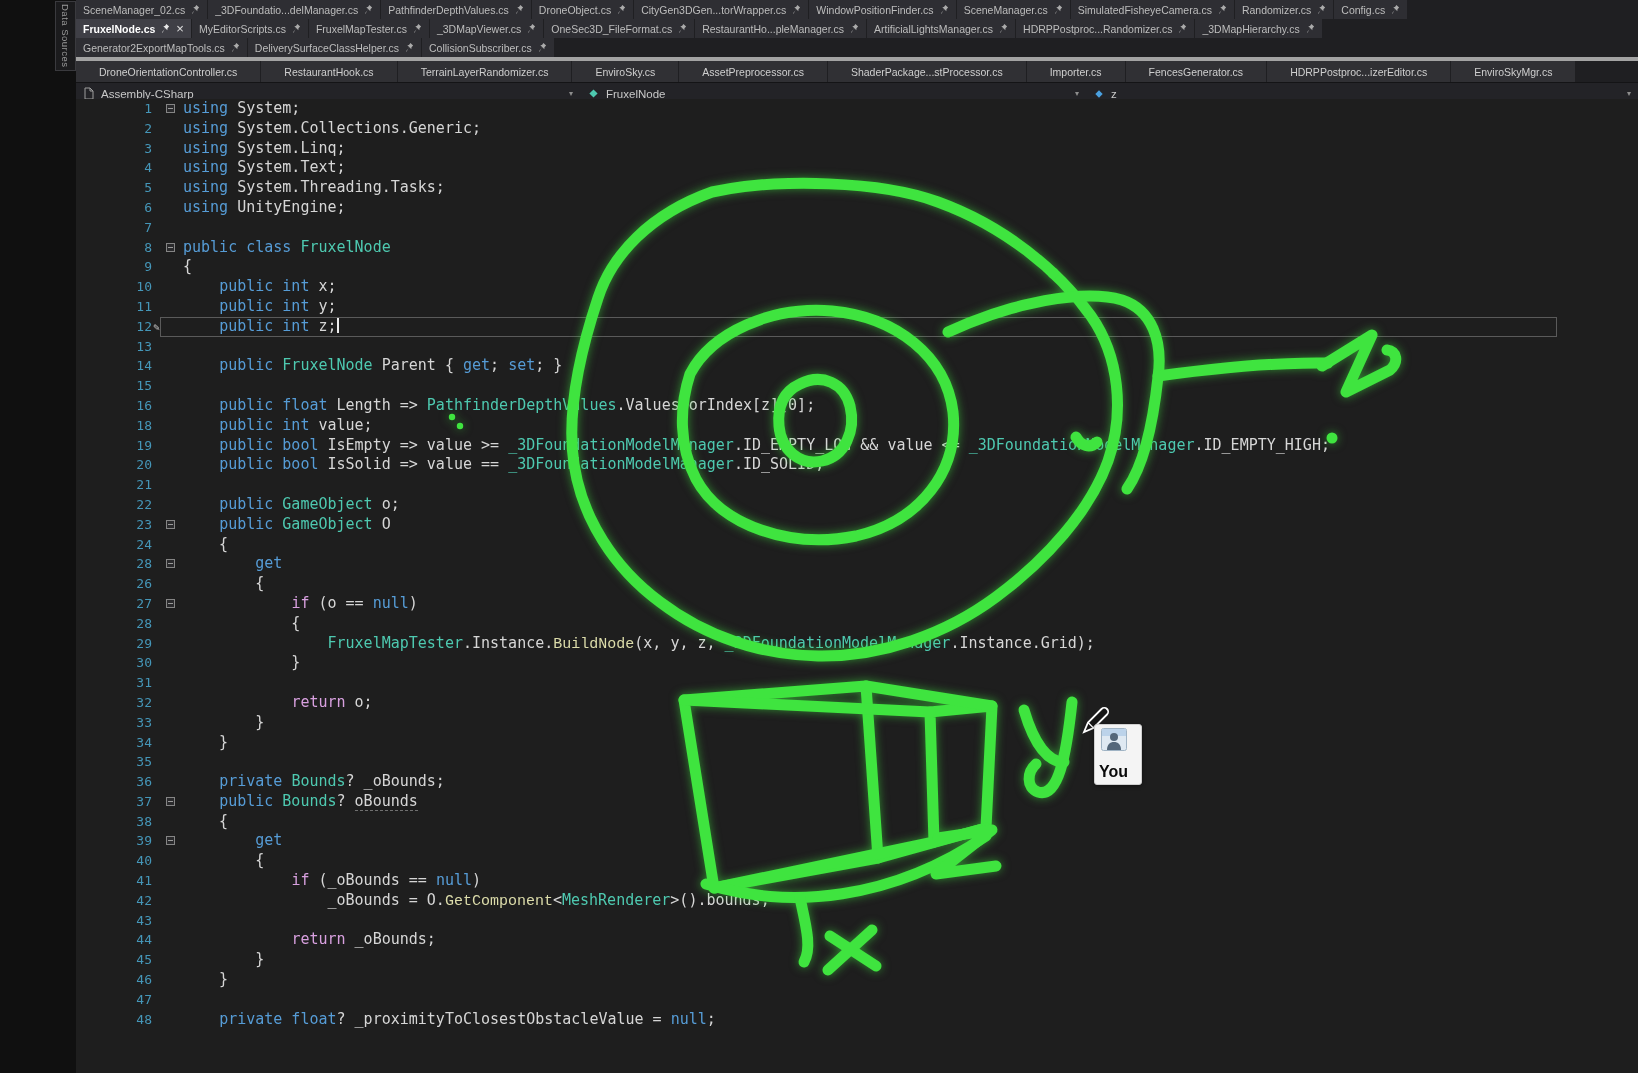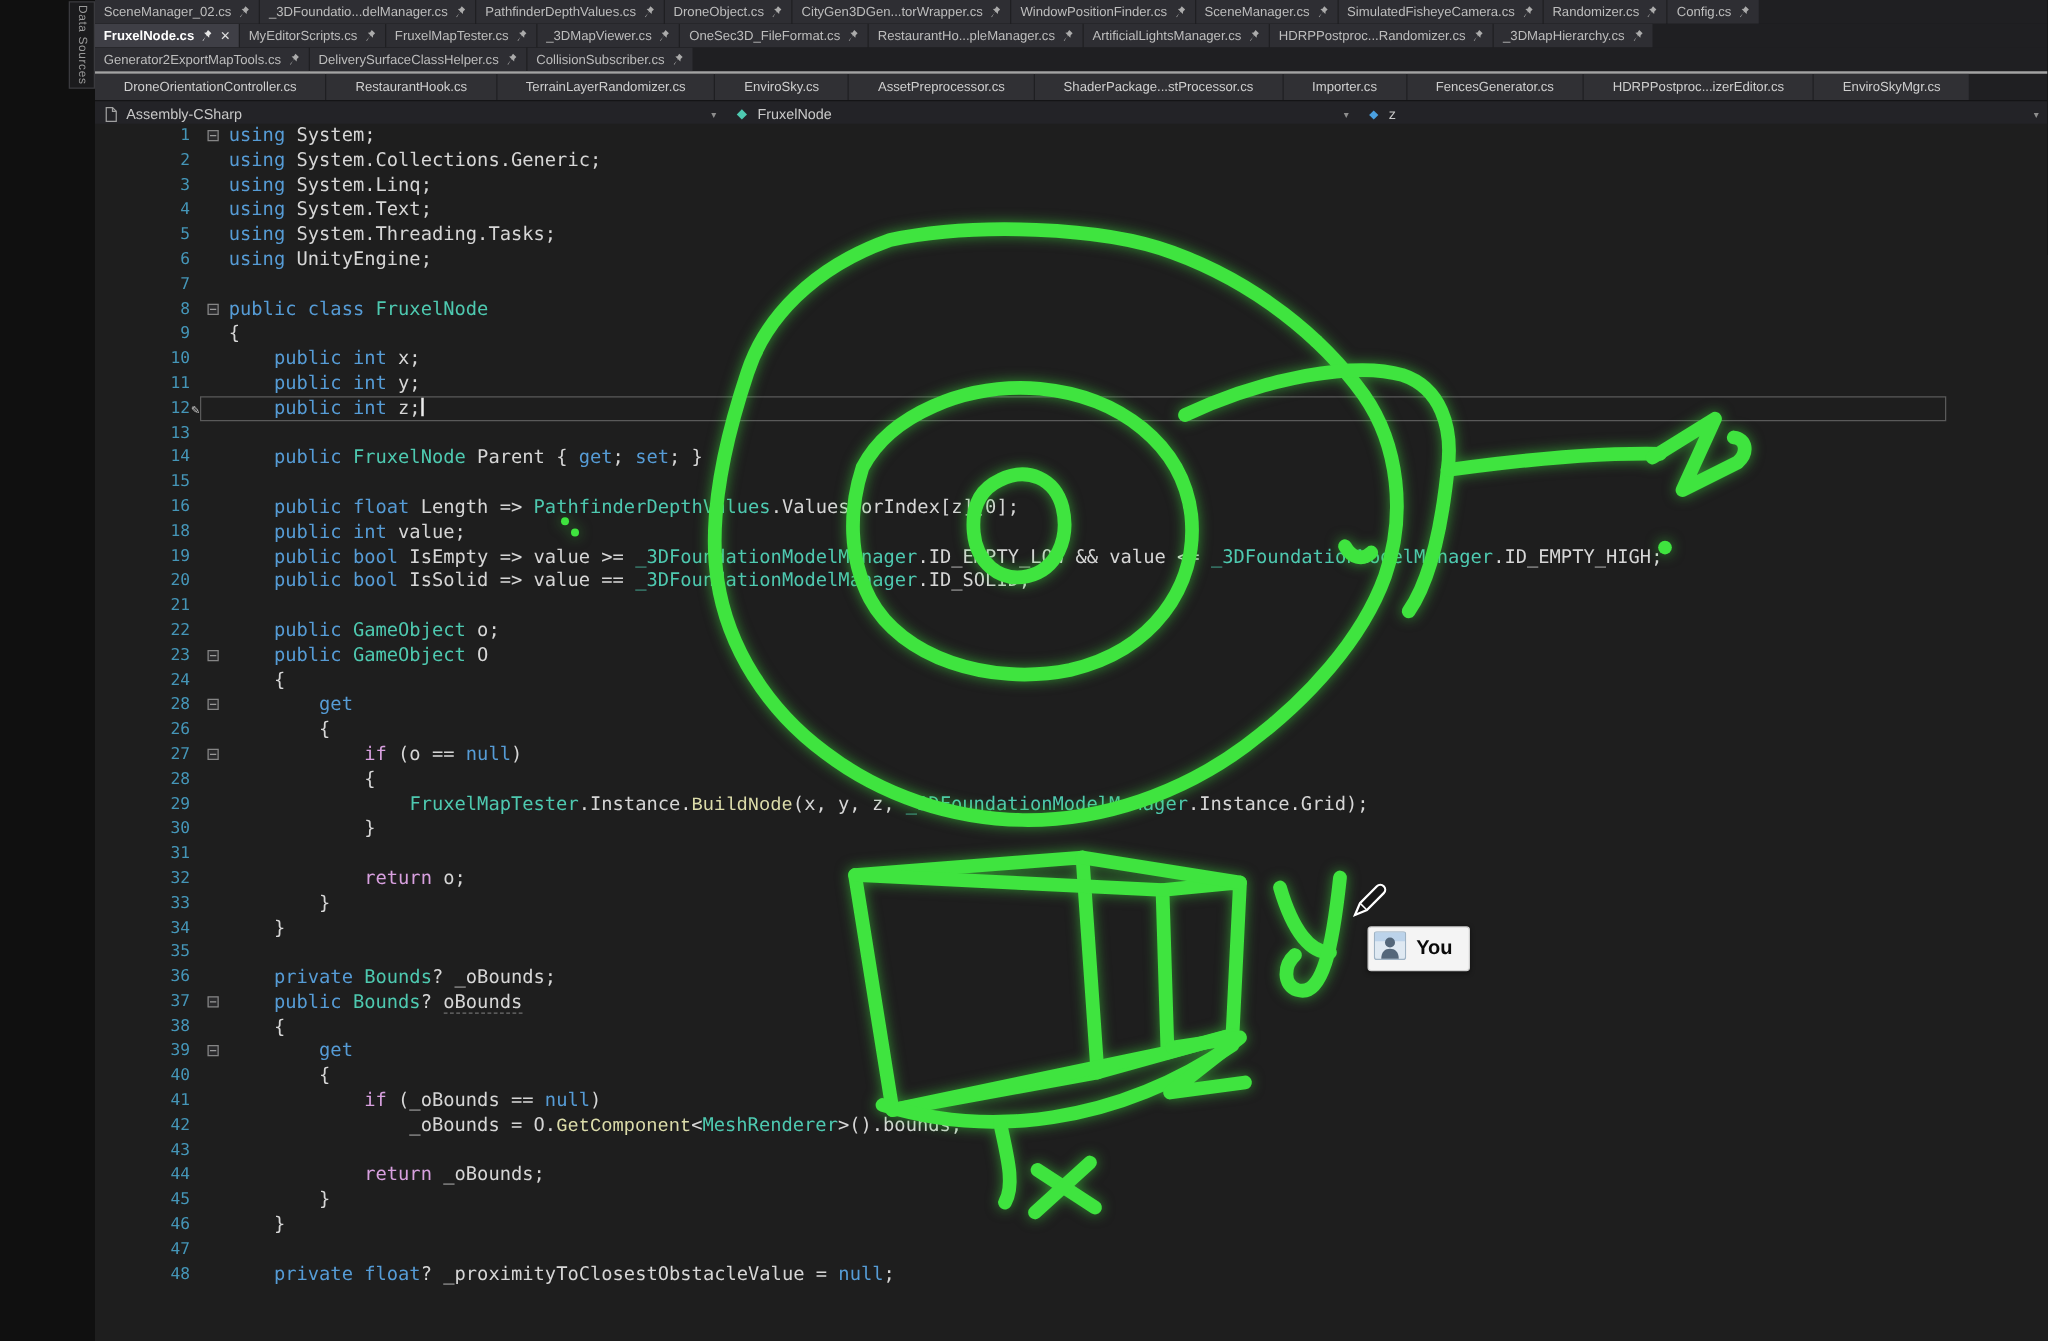--- a/index.html
+++ b/index.html
@@ -16,21 +16,21 @@
     position:absolute;left:55px;top:1px;width:19px;height:68px;
     border:1px solid #3a3a3e;background:#1b1b1d;
     display:flex;align-items:center;justify-content:center;
   }
   .vtab span{writing-mode:vertical-rl;font-size:9.5px;color:#9a9a9a;letter-spacing:.5px;white-space:nowrap;}
 
   
   .main{position:absolute;left:76px;top:0;right:0;bottom:0;background:var(--editor-bg);}
 
   .tabrow{height:19px;background:var(--tabrow-bg);display:flex;align-items:stretch;overflow:hidden;}
-  .row4{height:21px;border-top:2px solid #a3a3a3;}
+  .row4{height:21px;border-top:4px solid #a3a3a3;}
   .tab{
     display:inline-flex;align-items:center;padding:0 7px;margin-right:1px;
     background:var(--tab-bg);color:var(--tab-text);font-size:10.5px;white-space:nowrap;flex:none;
   }
   .row4 .tab{padding:0 23px;background:#303034;color:#cfcfcf;}
   .tab.active{background:var(--tab-active-bg);color:var(--tab-active-text);text-align:right;}
   .tab.active .tab-label{font-weight:bold;}
   .tab-label{pointer-events:none;}
   .pin-icon{margin-left:6px;flex:none;}
   .pin-icon path{fill:#ababab;}
@@ -79,24 +79,24 @@
 
   
   .overlay{
     position:absolute;inset:0;pointer-events:none;z-index:40;
     filter:drop-shadow(0 0 5px rgba(63,228,63,.55));
   }
 
   
   .pencil-cursor{position:absolute;left:1079px;top:704px;z-index:50;}
   .you-badge{
-    position:absolute;left:1094px;top:741px;z-index:50;
+    position:absolute;left:1094px;top:724px;z-index:50;
     display:flex;align-items:center;gap:8px;
     background:#f4f4f4;border:1px solid #cfcfcf;border-radius:3px;
-    padding:3px 13px 3px 4px;box-shadow:0 1px 4px rgba(0,0,0,.45);
+    padding:3px 13px 3px 4px;box-shadow:0 1px 4px rgba(0,0,0,.45);flex-direction:column;
   }
   .you-label{font-weight:bold;font-size:16px;color:#0a0a0a;}
 </style>
 </head>
 <body>
 
 <div id="app">
 
   <div class="left-rail">
     <div class="vtab">

